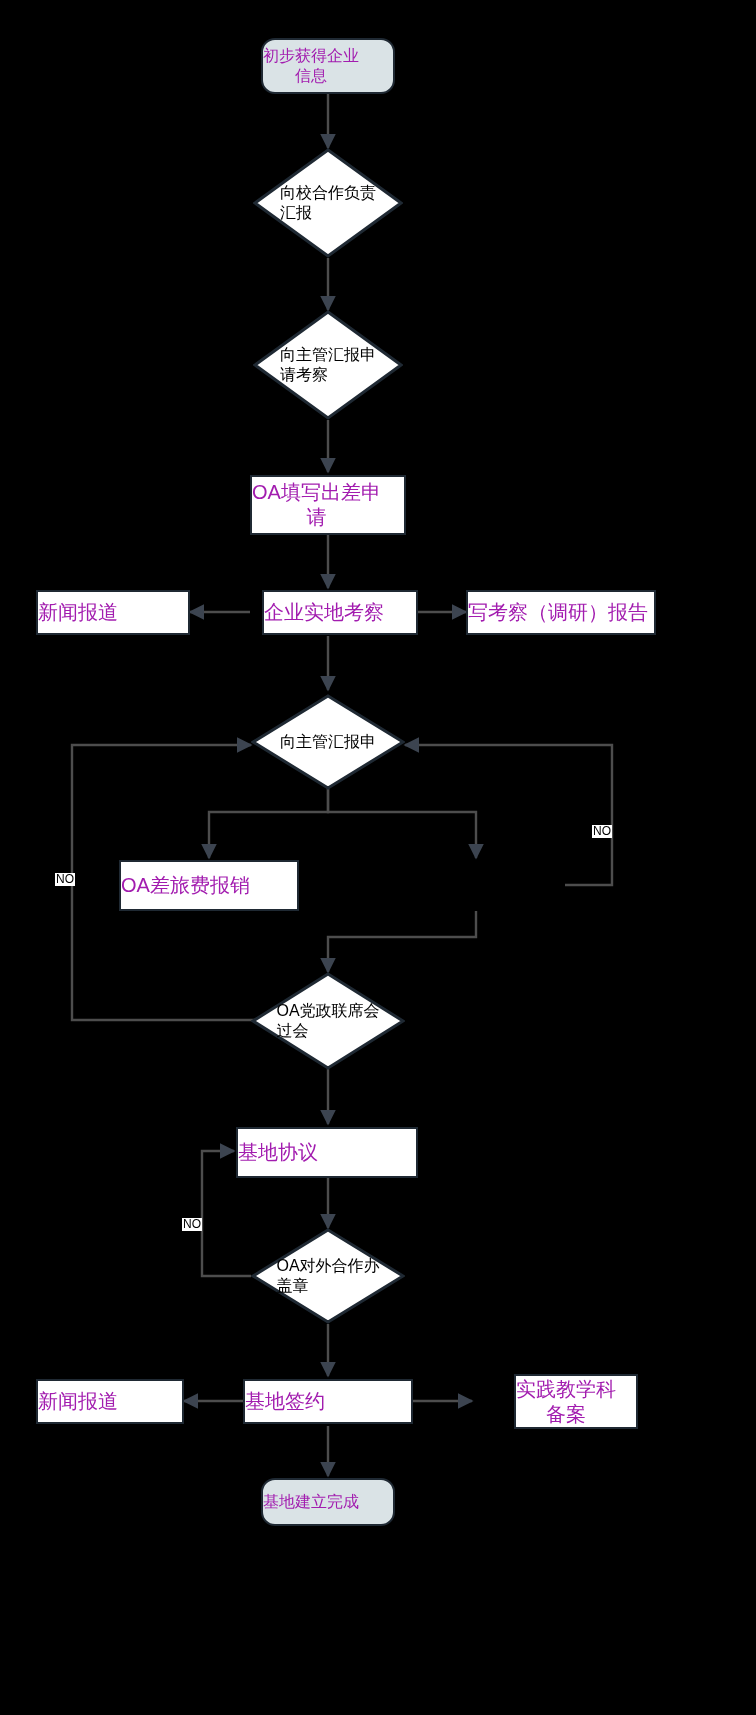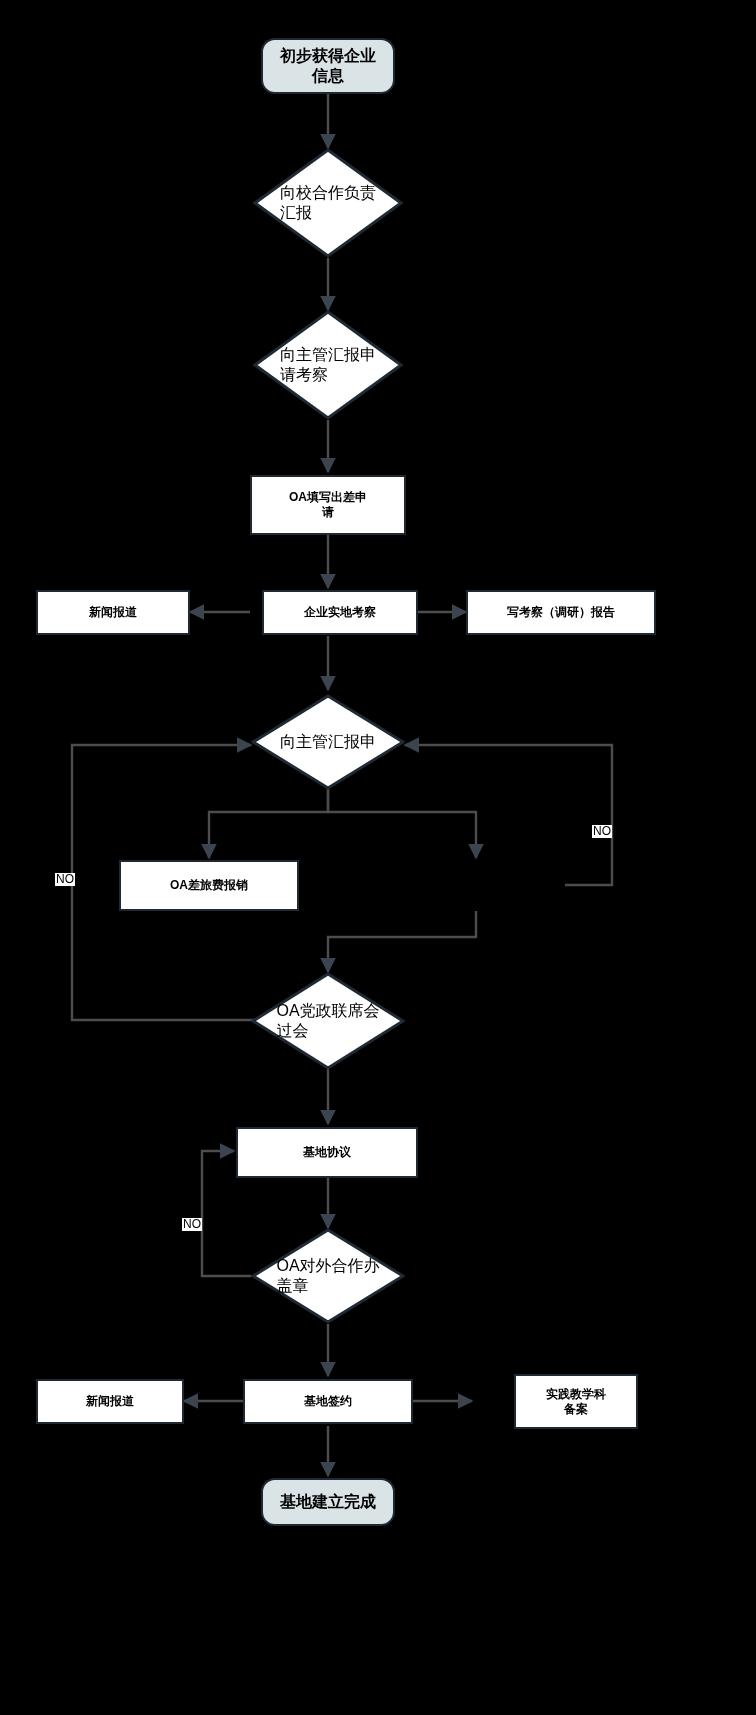--- a/index.html
+++ b/index.html
@@ -1,22 +1,22 @@
 <!DOCTYPE html>
 <html><head>
 <meta charset="utf-8">
 <style>
   html,body{margin:0;padding:0;background:#000;}
   body{width:756px;height:1715px;font-family:"Liberation Sans","DejaVu Sans",sans-serif;}
   #canvas{position:relative;width:756px;height:1715px;background:#000;overflow:hidden;}
   svg#edges{position:absolute;left:0;top:0;width:756px;height:1715px;}
   .node{position:absolute;box-sizing:border-box;display:flex;align-items:center;
-        justify-content:center;text-align:center;color:#000000;line-height:1.25;font-weight:bold;}
+        justify-content:flex-start;text-align:center;color:#a21caf;line-height:1.25;}
   .node .lbl{display:block;white-space:pre-line;}
-  .rect{background:#ffffff;border:2px solid #1f2933;font-size:12px;}
+  .rect{background:#ffffff;border:2px solid #1f2933;font-size:20px;}
   .term{background:#dae3e6;border:2px solid #1f2933;border-radius:14px;font-size:16px;}
   .diamond-wrap{position:absolute;}
   .diamond-wrap svg{position:absolute;left:0;top:0;}
   .diamond-lbl{position:absolute;left:0;top:0;width:100%;height:100%;
         display:flex;align-items:center;justify-content:center;text-align:left;
         color:#000;font-size:16px;line-height:1.25;white-space:pre-line;}
   .edge-label{position:absolute;background:#ffffff;color:#000;font-size:12px;
         padding:0 1px;line-height:1.1;}
 </style>
 </head>

